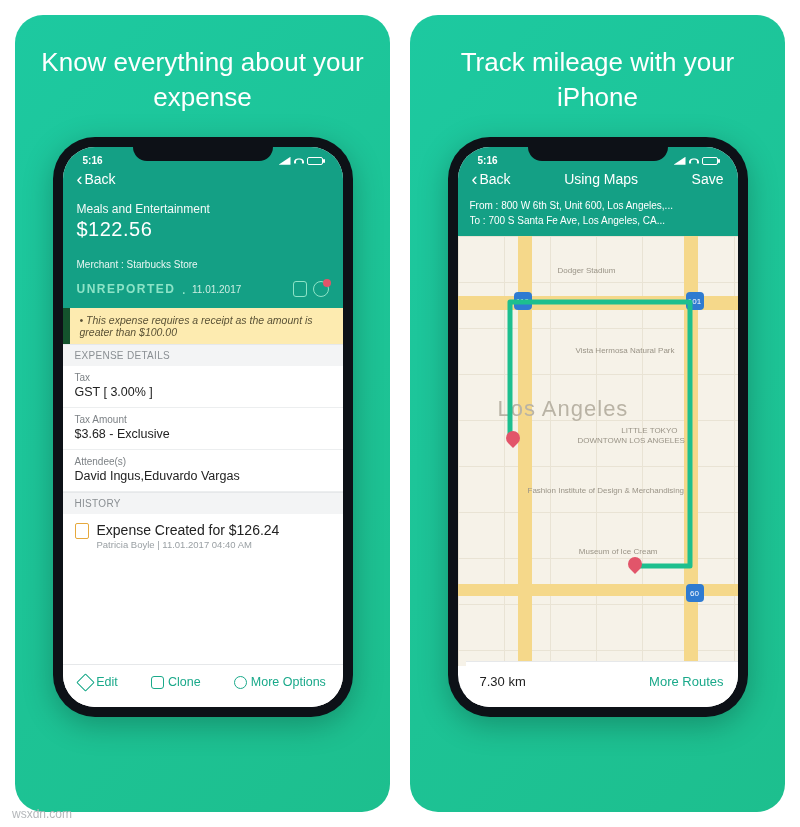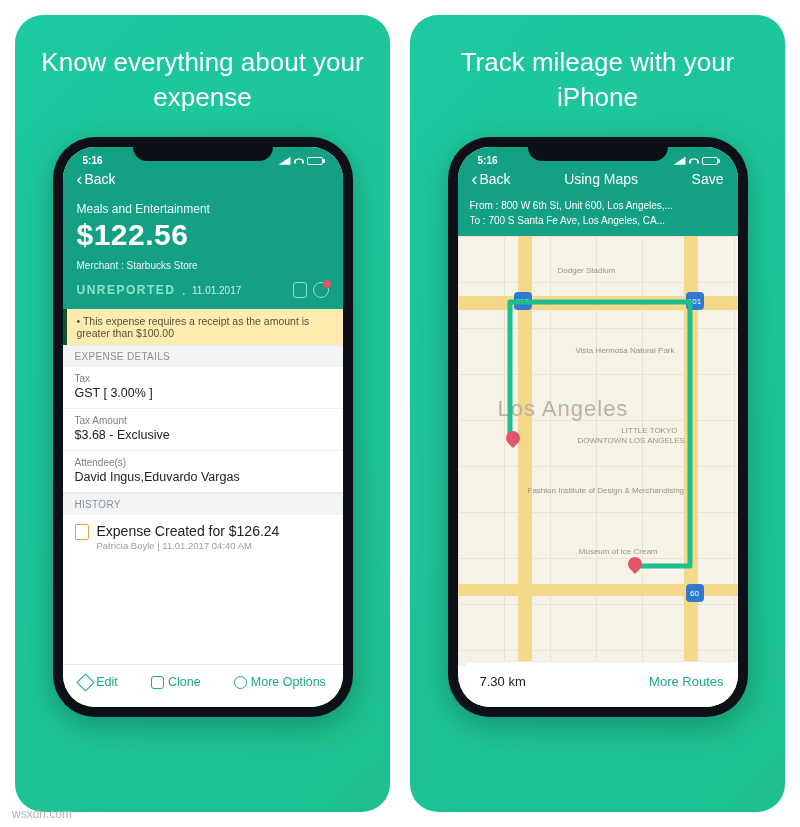--- a/index.html
+++ b/index.html
@@ -27,32 +27,32 @@
   .batt::after{content:"";position:absolute;right:-3px;top:1px;width:2px;height:4px;background:#fff;border-radius:1px;}
   .navrow { display:flex; align-items:center; justify-content:space-between; padding: 2px 2px 0; }
   .back { display:flex; align-items:center; gap:2px; font-size: 14px; }
   .chev { font-size:18px; line-height:1; }
   .nav-center { font-size: 14px; font-weight: 500; }
   .save { font-size:14px; }
 
   
   .exp-head { background:#14a085; color:#fff; padding: 6px 14px 10px; }
   .exp-cat { font-size:12px; opacity:.95; }
-  .exp-amt { font-size:30px; font-weight:700; letter-spacing:.5px; margin:2px 0 8px; }
+  .exp-amt { font-size:20px; font-weight:400; letter-spacing:.5px; margin:2px 0 18px; }
   .exp-merch { font-size:10px; opacity:.9; }
   .exp-state { display:flex; align-items:center; gap:6px; margin-top:10px; color:#8de3c7; }
   .exp-state .st { font-size:12px; letter-spacing:1.5px; font-weight:600; }
   .exp-state .dt { font-size:10px; color:#cdeee3; }
   .exp-state .spacer{flex:1}
   .ico-circle { width:16px; height:16px; border:1.5px solid #8de3c7; border-radius:50%; position:relative; }
   .ico-circle.badge::after{content:"";position:absolute;top:-3px;right:-3px;width:8px;height:8px;background:#e2556a;border-radius:50%;}
   .ico-attach { width:14px; height:16px; border:1.5px solid #8de3c7; border-radius:3px; }
 
   
-  .notice { background:#fdebb0; border-left:4px solid #14532d; font-size:10.5px; color:#5a5236; padding:6px 10px; }
+  .notice { background:#fdebb0; border-left:7px solid #14532d; font-size:10.5px; color:#5a5236; padding:6px 10px;font-style:italic; }
 
   
   .sect-title { background:#f3f4f5; color:#8a8f93; font-size:10px; letter-spacing:.3px; padding:5px 12px; border-top:1px solid #e6e8ea; }
   .row { padding:6px 12px 8px; border-bottom:1px solid #eceeef; background:#fff; }
   .row .lab { font-size:10px; color:#7d8286; }
   .row .val { font-size:12.5px; color:#222; margin-top:2px; }
   .hist { display:flex; gap:8px; padding:8px 12px; background:#fff; align-items:flex-start; }
   .hist .doc { width:14px; height:16px; border:1.3px solid #e6a93d; border-radius:2px; margin-top:1px; }
   .hist .ht { font-size:14px; color:#222; }
   .hist .hs { font-size:9.5px; color:#9aa0a4; margin-top:1px; }

